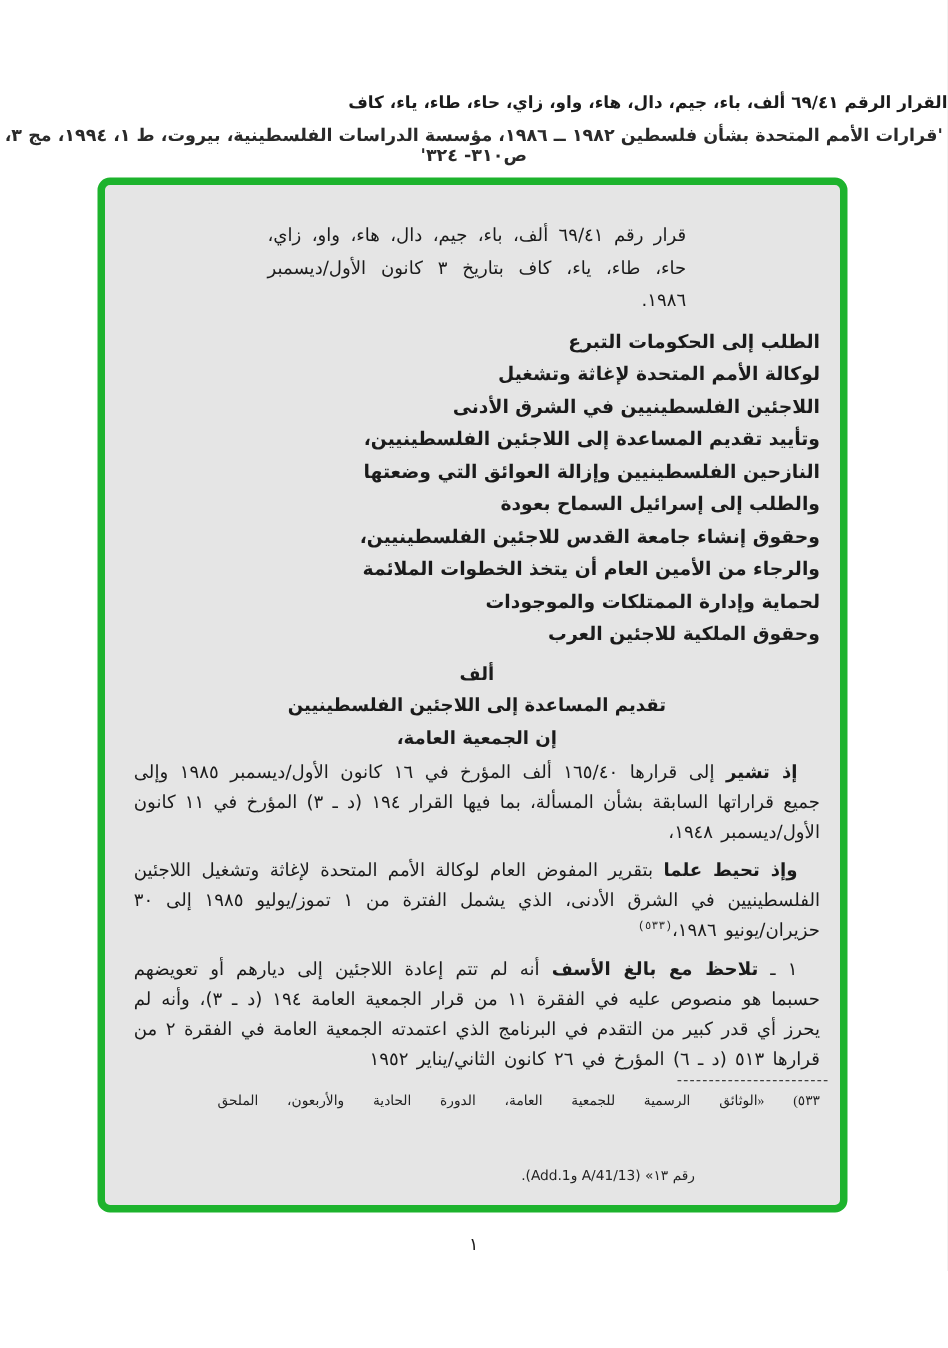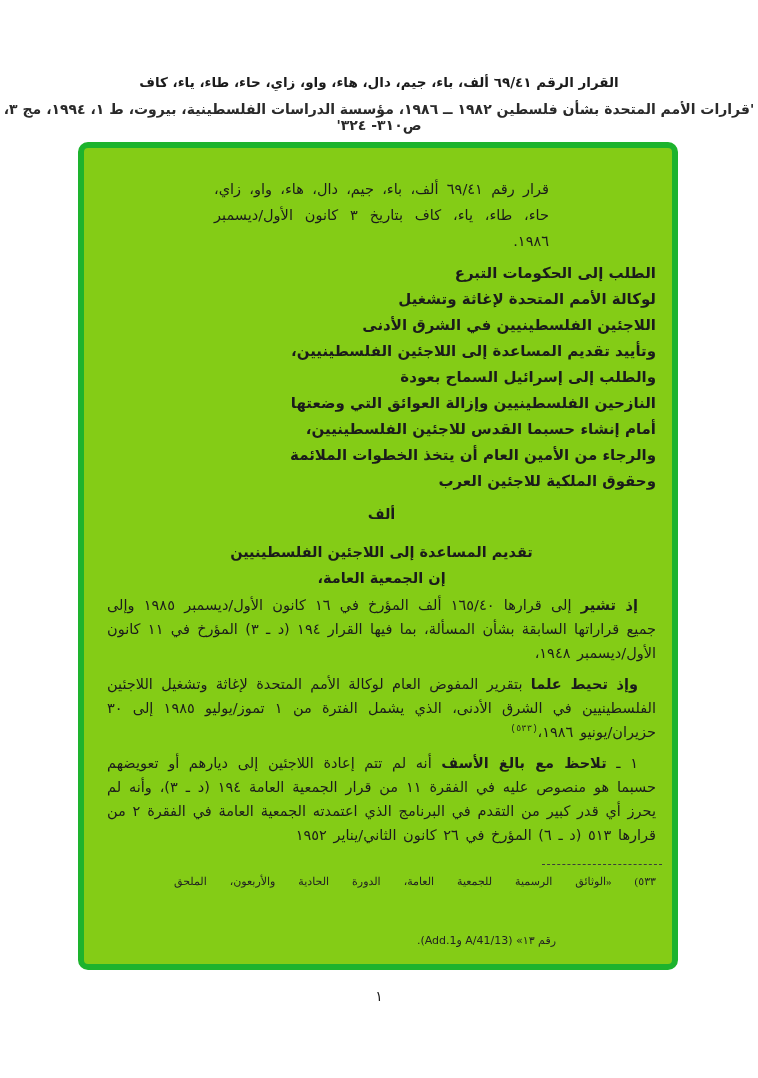--- a/index.html
+++ b/index.html
@@ -1,42 +1,42 @@
 <!DOCTYPE html>
 <html dir="rtl" lang="ar"><head>
 <meta charset="utf-8">
 <style>
   html,body{margin:0;padding:0;}
   body{
     width:758px;height:1078px;position:relative;background:#ffffff;
     font-family:"DejaVu Sans",sans-serif;color:#1b1b1b;overflow:hidden;
   }
   .header-title{
-    position:absolute;top:74px;left:0;right:0;text-align:center;
+    position:absolute;top:74px;left:0;right:0;
     font-size:13.5px;font-weight:bold;letter-spacing:0.2px;
   }
   .header-citation{
     position:absolute;top:101px;left:0;right:0;text-align:center;
     font-size:14px;font-weight:bold;color:#2a2a2a;
   }
   .res-box{
     position:absolute;left:78px;top:142px;width:600px;height:828px;
     box-sizing:border-box;border:6px solid #1db32d;border-radius:10px;
-    padding:22px 16px 0 23px;overflow:hidden;background:#84cc16;
+    padding:22px 16px 0 23px;overflow:hidden;background:#e5e5e5;
   }
   .intro{
     width:335px;margin:6px auto 0;text-align:justify;
     font-size:14.5px;line-height:26px;word-spacing:2px;
   }
   .res-title{
     margin-top:6px;text-align:right;font-weight:bold;
     font-size:15px;line-height:26px;
   }
   .sec-letter{margin-top:12px;text-align:center;font-weight:bold;font-size:14.5px;}
-  .sec-title{margin-top:22px;text-align:center;font-weight:bold;font-size:14.5px;}
+  .sec-title{margin-top:9px;text-align:center;font-weight:bold;font-size:14.5px;}
   .opening{margin-top:10px;text-align:center;font-weight:bold;font-size:14.5px;}
   .para{
     margin:7px 0 0;text-align:justify;font-size:14.5px;line-height:24px;
     text-indent:18px;word-spacing:2px;
   }
   .lead{font-weight:bold;}
   .fn-ref{font-size:9px;vertical-align:super;line-height:0;font-family:Liberation Mono, monospace;}
   .footnote{
     position:absolute;bottom:14px;right:16px;width:482px;font-size:11px;color:#222;
   }
@@ -59,24 +59,25 @@
 
 <div class="res-box" style="border-color: rgb(29, 179, 45);">
 
   <p class="intro">قرار رقم ٦٩/٤١ ألف، باء، جيم، دال، هاء، واو، زاي، حاء، طاء، ياء، كاف بتاريخ ٣ كانون الأول/ديسمبر ١٩٨٦.</p>
 
   <div class="res-title">
     <div>الطلب إلى الحكومات التبرع</div>
     <div>لوكالة الأمم المتحدة لإغاثة وتشغيل</div>
     <div>اللاجئين الفلسطينيين في الشرق الأدنى</div>
     <div>وتأييد تقديم المساعدة إلى اللاجئين الفلسطينيين،</div>
+    <div>النازحين الفلسطينيين وإزالة العوائق التي وضعتها</div>
     <div>والطلب إلى إسرائيل السماح بعودة</div>
-    <div>النازحين الفلسطينيين وإزالة العوائق التي وضعتها</div>
-    <div>أمام إنشاء حسبما القدس للاجئين الفلسطينيين،</div>
+    <div>وحقوق إنشاء جامعة القدس للاجئين الفلسطينيين،</div>
     <div>والرجاء من الأمين العام أن يتخذ الخطوات الملائمة</div>
+    <div>لحماية وإدارة الممتلكات والموجودات</div>
     <div>وحقوق الملكية للاجئين العرب</div>
   </div>
 
   <div class="sec-letter">ألف</div>
 
   <div class="sec-title">تقديم المساعدة إلى اللاجئين الفلسطينيين</div>
 
   <div class="opening">إن الجمعية العامة،</div>
 
   <p class="para"><span class="lead">إذ تشير</span><span> إلى قرارها ١٦٥/٤٠ ألف المؤرخ في ١٦ كانون الأول/ديسمبر ١٩٨٥ وإلى جميع قراراتها السابقة بشأن المسألة، بما فيها القرار ١٩٤ (د ـ ٣) المؤرخ في ١١ كانون الأول/ديسمبر ١٩٤٨،</span></p>

